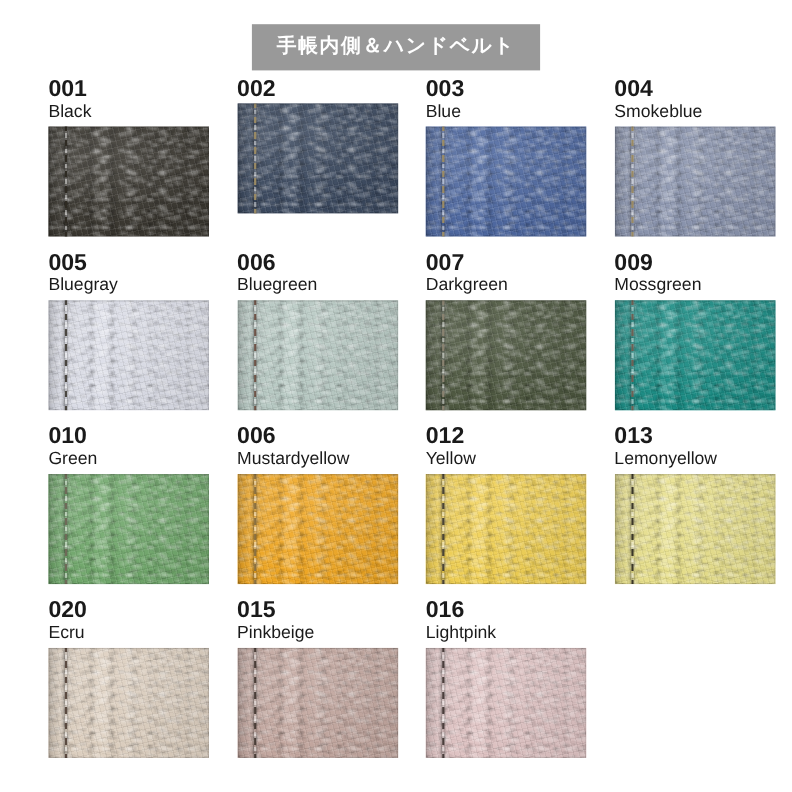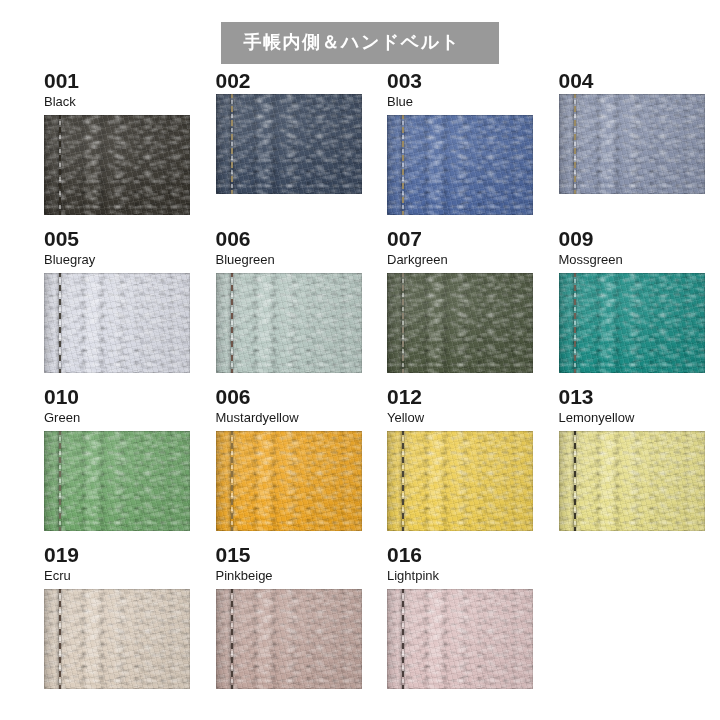--- a/index.html
+++ b/index.html
@@ -27,21 +27,21 @@
     padding-top: 22px;
   }
 
   #header-banner {
     background: #999999;
     color: #ffffff;
     font-size: 18px;
     font-weight: bold;
     letter-spacing: 1.5px;
     line-height: 1;
-    padding: 11px 38px 13px 22px;
+    padding: 11px 22px 13px 22px;
     white-space: nowrap;
     font-family: "DejaVu Sans", sans-serif;
   }
 
   
   #swatch-grid {
     position: absolute;
     left: 44px;
     top: 70px;
     width: 662px;
@@ -62,21 +62,21 @@
     font-size: 21px;
     font-weight: bold;
     line-height: 21px;
     color: #1a1a1a;
     letter-spacing: 0px;
     height: 24px;
     font-family: "Liberation Sans", sans-serif;
   }
 
   .swatch-name {
-    font-size: 13px;
+    font-size: 16px;
     font-weight: normal;
     line-height: 15px;
     color: #1a1a1a;
     height: 21px;
     white-space: nowrap;
     font-family: "Liberation Sans", sans-serif;
   }
 
   
   .swatch-patch {
@@ -211,20 +211,21 @@
         <div class="leather-grain"></div>
         <div class="leather-fiber"></div>
         <div class="leather-sheen"></div>
         <div class="leather-fold"></div>
         <div class="leather-stitch" style="background-image: repeating-linear-gradient(rgb(154, 138, 99) 0px, rgb(154, 138, 99) 6px, rgba(0, 0, 0, 0.06) 6px, rgba(0, 0, 0, 0.06) 8px, rgba(255, 255, 255, 0.42) 8px, rgba(255, 255, 255, 0.42) 12px, rgba(0, 0, 0, 0.06) 12px, rgba(0, 0, 0, 0.06) 14px);"></div>
         <div class="leather-edge"></div>
       </div>
     </div>
     <div class="swatch-cell">
       <div class="swatch-code">004</div>
+      <div class="swatch-name">Smokeblue</div>
       <div class="swatch-patch" style="background: rgb(138, 148, 174);">
         <div class="leather-grain"></div>
         <div class="leather-fiber"></div>
         <div class="leather-sheen"></div>
         <div class="leather-fold"></div>
         <div class="leather-stitch" style="background-image: repeating-linear-gradient(rgb(154, 138, 99) 0px, rgb(154, 138, 99) 6px, rgba(0, 0, 0, 0.06) 6px, rgba(0, 0, 0, 0.06) 8px, rgba(255, 255, 255, 0.42) 8px, rgba(255, 255, 255, 0.42) 12px, rgba(0, 0, 0, 0.06) 12px, rgba(0, 0, 0, 0.06) 14px);"></div>
         <div class="leather-edge"></div>
       </div>
     </div>
     <div class="swatch-cell">
@@ -317,21 +318,21 @@
       <div class="swatch-patch" style="background: rgb(232, 224, 140);">
         <div class="leather-grain"></div>
         <div class="leather-fiber"></div>
         <div class="leather-sheen"></div>
         <div class="leather-fold"></div>
         <div class="leather-stitch" style="background-image: repeating-linear-gradient(rgb(58, 54, 40) 0px, rgb(58, 54, 40) 6px, rgba(0, 0, 0, 0.06) 6px, rgba(0, 0, 0, 0.06) 8px, rgba(255, 255, 255, 0.42) 8px, rgba(255, 255, 255, 0.42) 12px, rgba(0, 0, 0, 0.06) 12px, rgba(0, 0, 0, 0.06) 14px);"></div>
         <div class="leather-edge"></div>
       </div>
     </div>
     <div class="swatch-cell">
-      <div class="swatch-code">019</div>
+      <div class="swatch-code">020</div>
       <div class="swatch-name">Ecru</div>
       <div class="swatch-patch" style="background: rgb(222, 208, 192);">
         <div class="leather-grain"></div>
         <div class="leather-fiber"></div>
         <div class="leather-sheen"></div>
         <div class="leather-fold"></div>
         <div class="leather-stitch" style="background-image: repeating-linear-gradient(rgb(90, 74, 64) 0px, rgb(90, 74, 64) 6px, rgba(0, 0, 0, 0.06) 6px, rgba(0, 0, 0, 0.06) 8px, rgba(255, 255, 255, 0.42) 8px, rgba(255, 255, 255, 0.42) 12px, rgba(0, 0, 0, 0.06) 12px, rgba(0, 0, 0, 0.06) 14px);"></div>
         <div class="leather-edge"></div>
       </div>
     </div>

